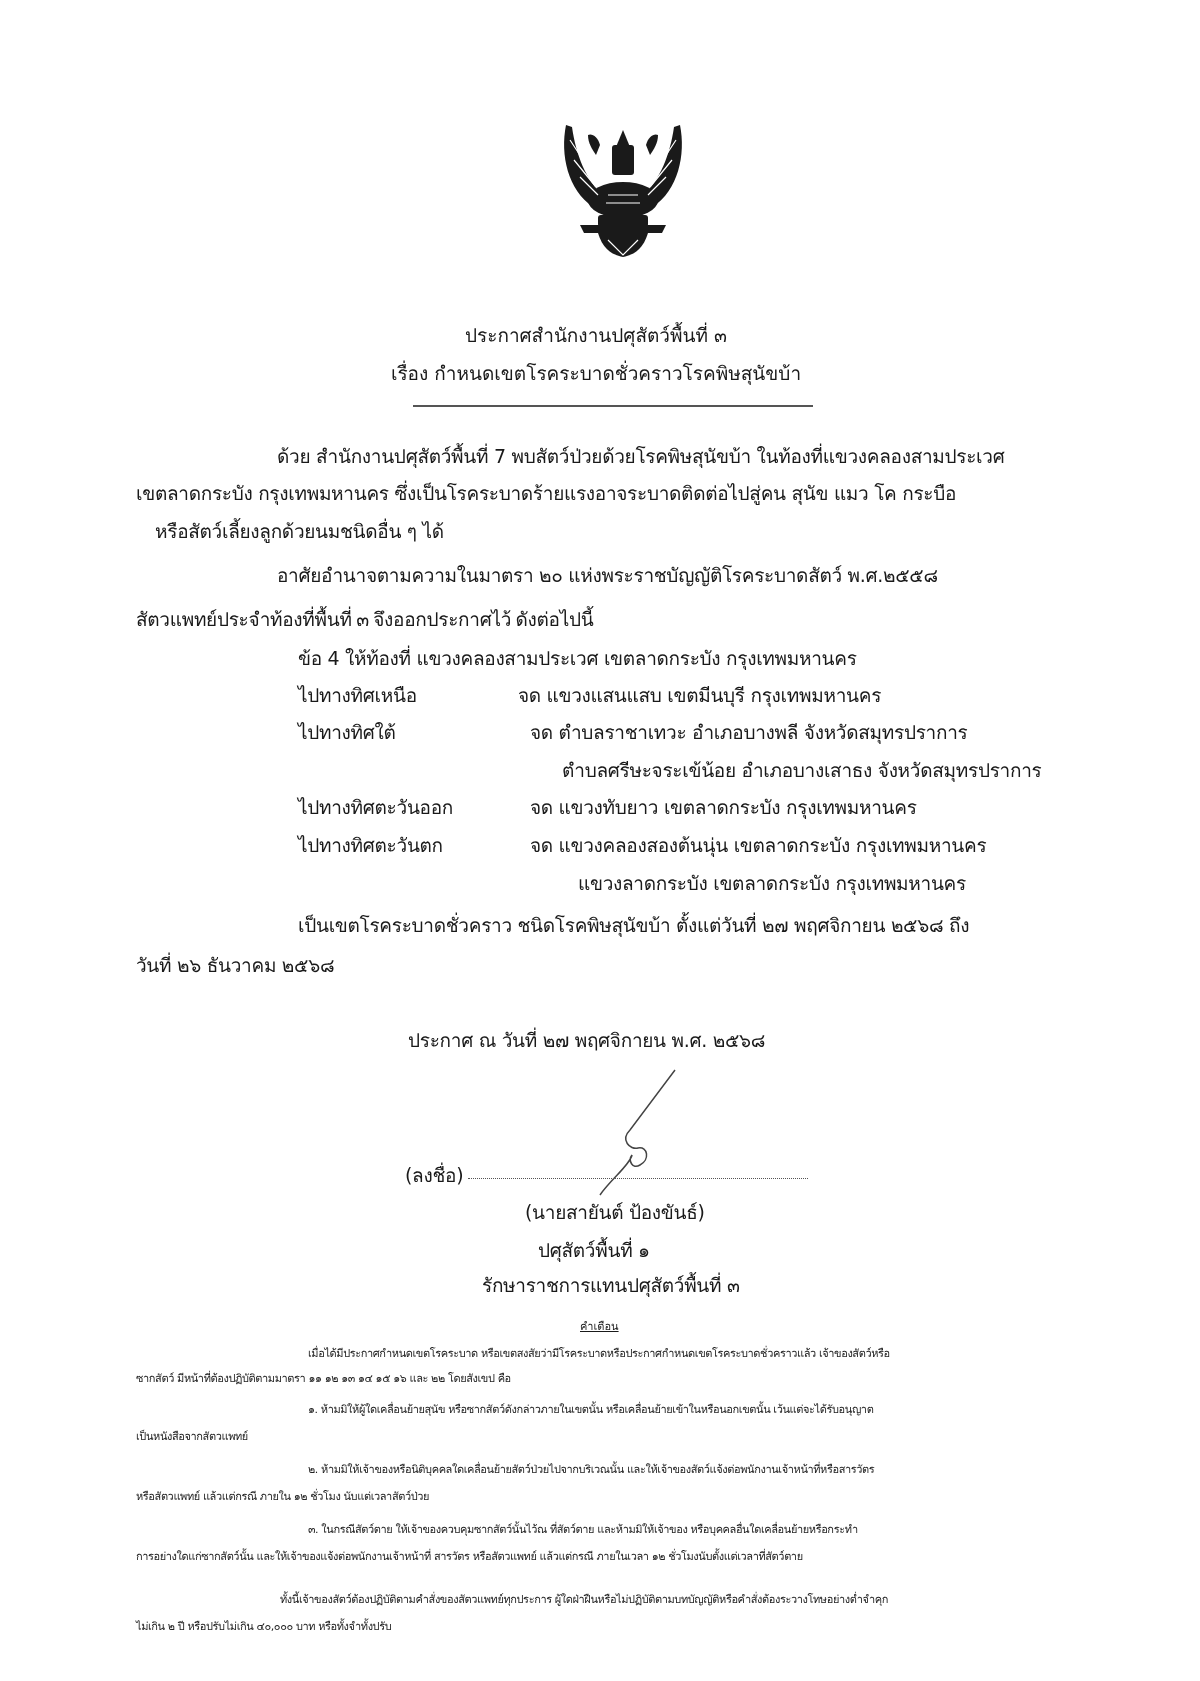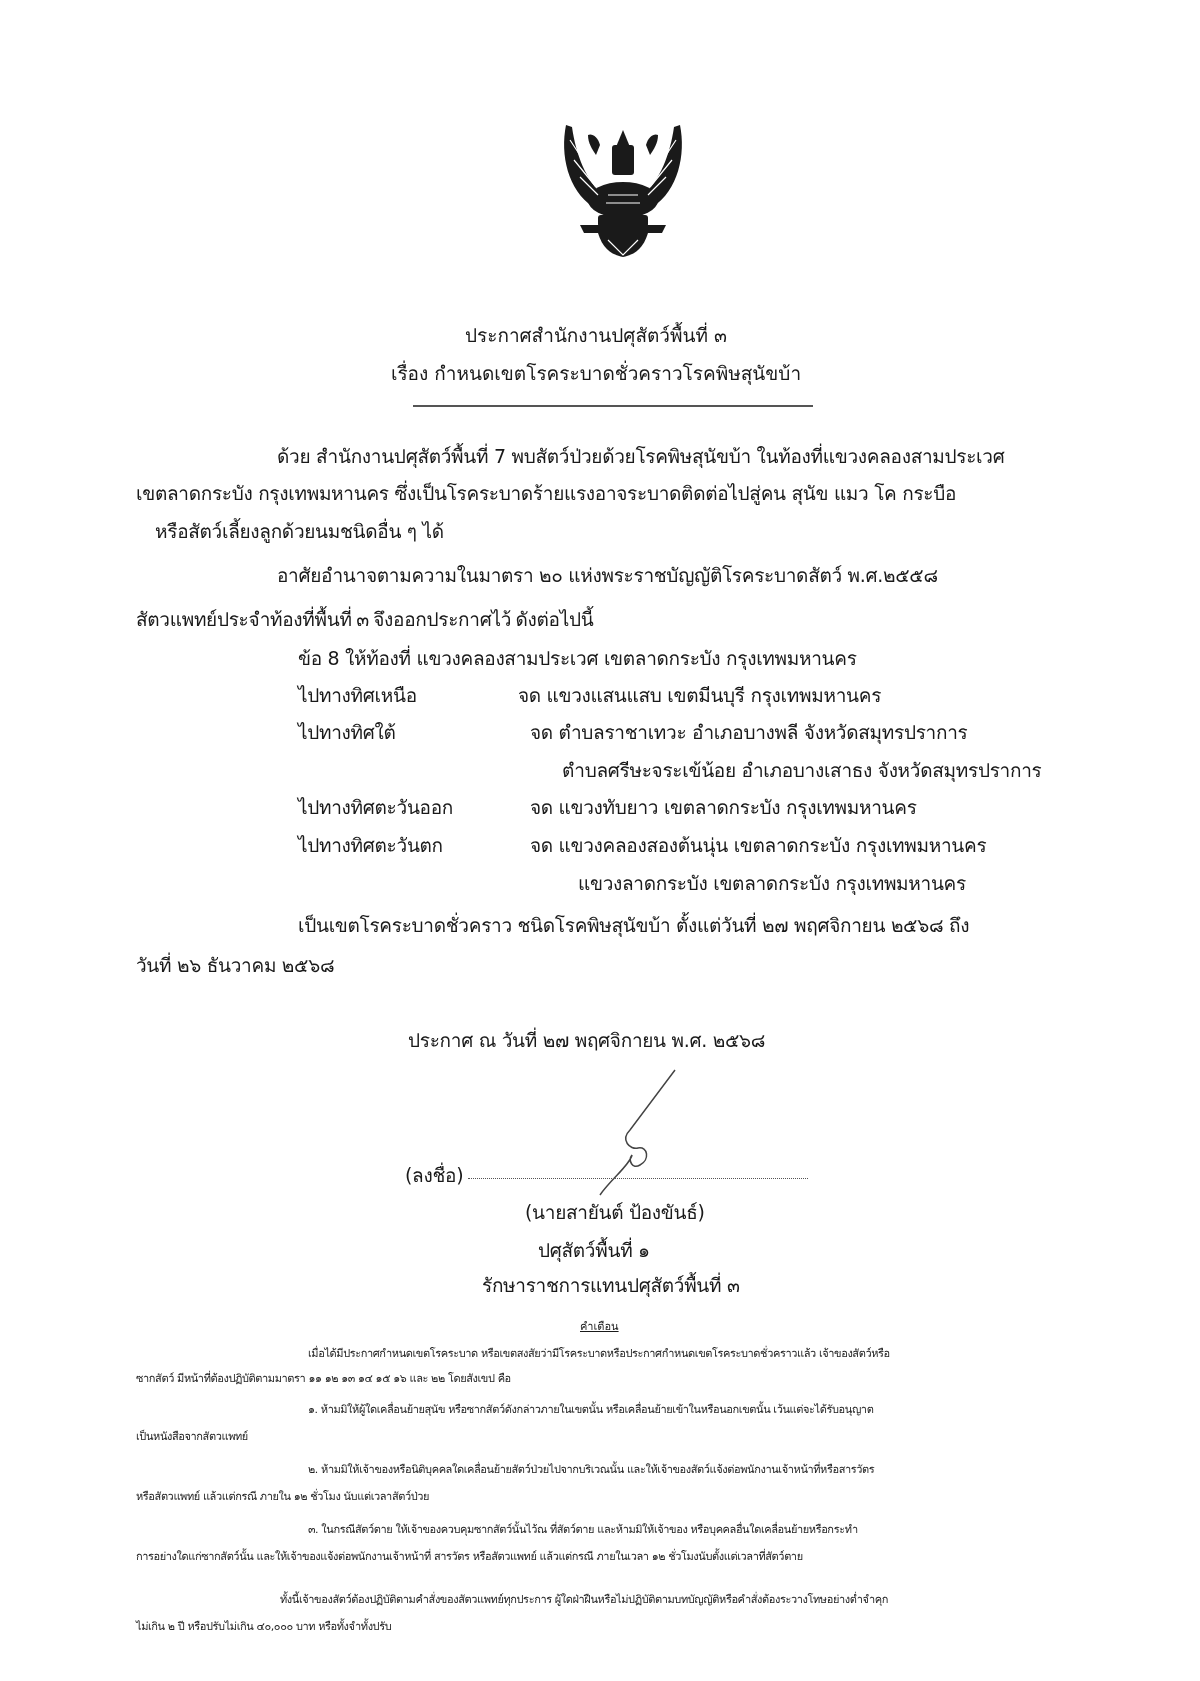--- a/index.html
+++ b/index.html
@@ -43,21 +43,21 @@
 <div class="abs title" style="top:358px;">เรื่อง กำหนดเขตโรคระบาดชั่วคราวโรคพิษสุนัขบ้า</div>
 <div class="rule"></div>
 
 <div class="abs body-text" style="left:277px; top:441px;">ด้วย สำนักงานปศุสัตว์พื้นที่ 7 พบสัตว์ป่วยด้วยโรคพิษสุนัขบ้า ในท้องที่แขวงคลองสามประเวศ</div>
 <div class="abs body-text" style="left:136px; top:478px;">เขตลาดกระบัง กรุงเทพมหานคร ซึ่งเป็นโรคระบาดร้ายแรงอาจระบาดติดต่อไปสู่คน สุนัข แมว โค กระบือ</div>
 <div class="abs body-text" style="left:136px; top:516px;margin-left:19px;">หรือสัตว์เลี้ยงลูกด้วยนมชนิดอื่น ๆ ได้</div>
 
 <div class="abs body-text" style="left:277px; top:560px;">อาศัยอำนาจตามความในมาตรา ๒๐ แห่งพระราชบัญญัติโรคระบาดสัตว์ พ.ศ.๒๕๕๘</div>
 <div class="abs body-text" style="left:136px; top:604px;font-family:Liberation Serif, serif;">สัตวแพทย์ประจำท้องที่พื้นที่ ๓ จึงออกประกาศไว้ ดังต่อไปนี้</div>
 
-<div class="abs body-text" style="left:298px; top:643px;">ข้อ 8 ให้ท้องที่ แขวงคลองสามประเวศ เขตลาดกระบัง กรุงเทพมหานคร</div>
+<div class="abs body-text" style="left:298px; top:643px;">ข้อ 4 ให้ท้องที่ แขวงคลองสามประเวศ เขตลาดกระบัง กรุงเทพมหานคร</div>
 
 <div class="abs body-text" style="left:298px; top:680px;">ไปทางทิศเหนือ</div>
 <div class="abs body-text" style="left:518px; top:680px;">จด แขวงแสนแสบ เขตมีนบุรี กรุงเทพมหานคร</div>
 
 <div class="abs body-text" style="left:298px; top:717px;">ไปทางทิศใต้</div>
 <div class="abs body-text" style="left:530px; top:717px;">จด ตำบลราชาเทวะ อำเภอบางพลี จังหวัดสมุทรปราการ</div>
 <div class="abs body-text" style="left:562px; top:755px;">ตำบลศรีษะจระเข้น้อย อำเภอบางเสาธง จังหวัดสมุทรปราการ</div>
 
 <div class="abs body-text" style="left:298px; top:792px;">ไปทางทิศตะวันออก</div>
 <div class="abs body-text" style="left:530px; top:792px;">จด แขวงทับยาว เขตลาดกระบัง กรุงเทพมหานคร</div>

